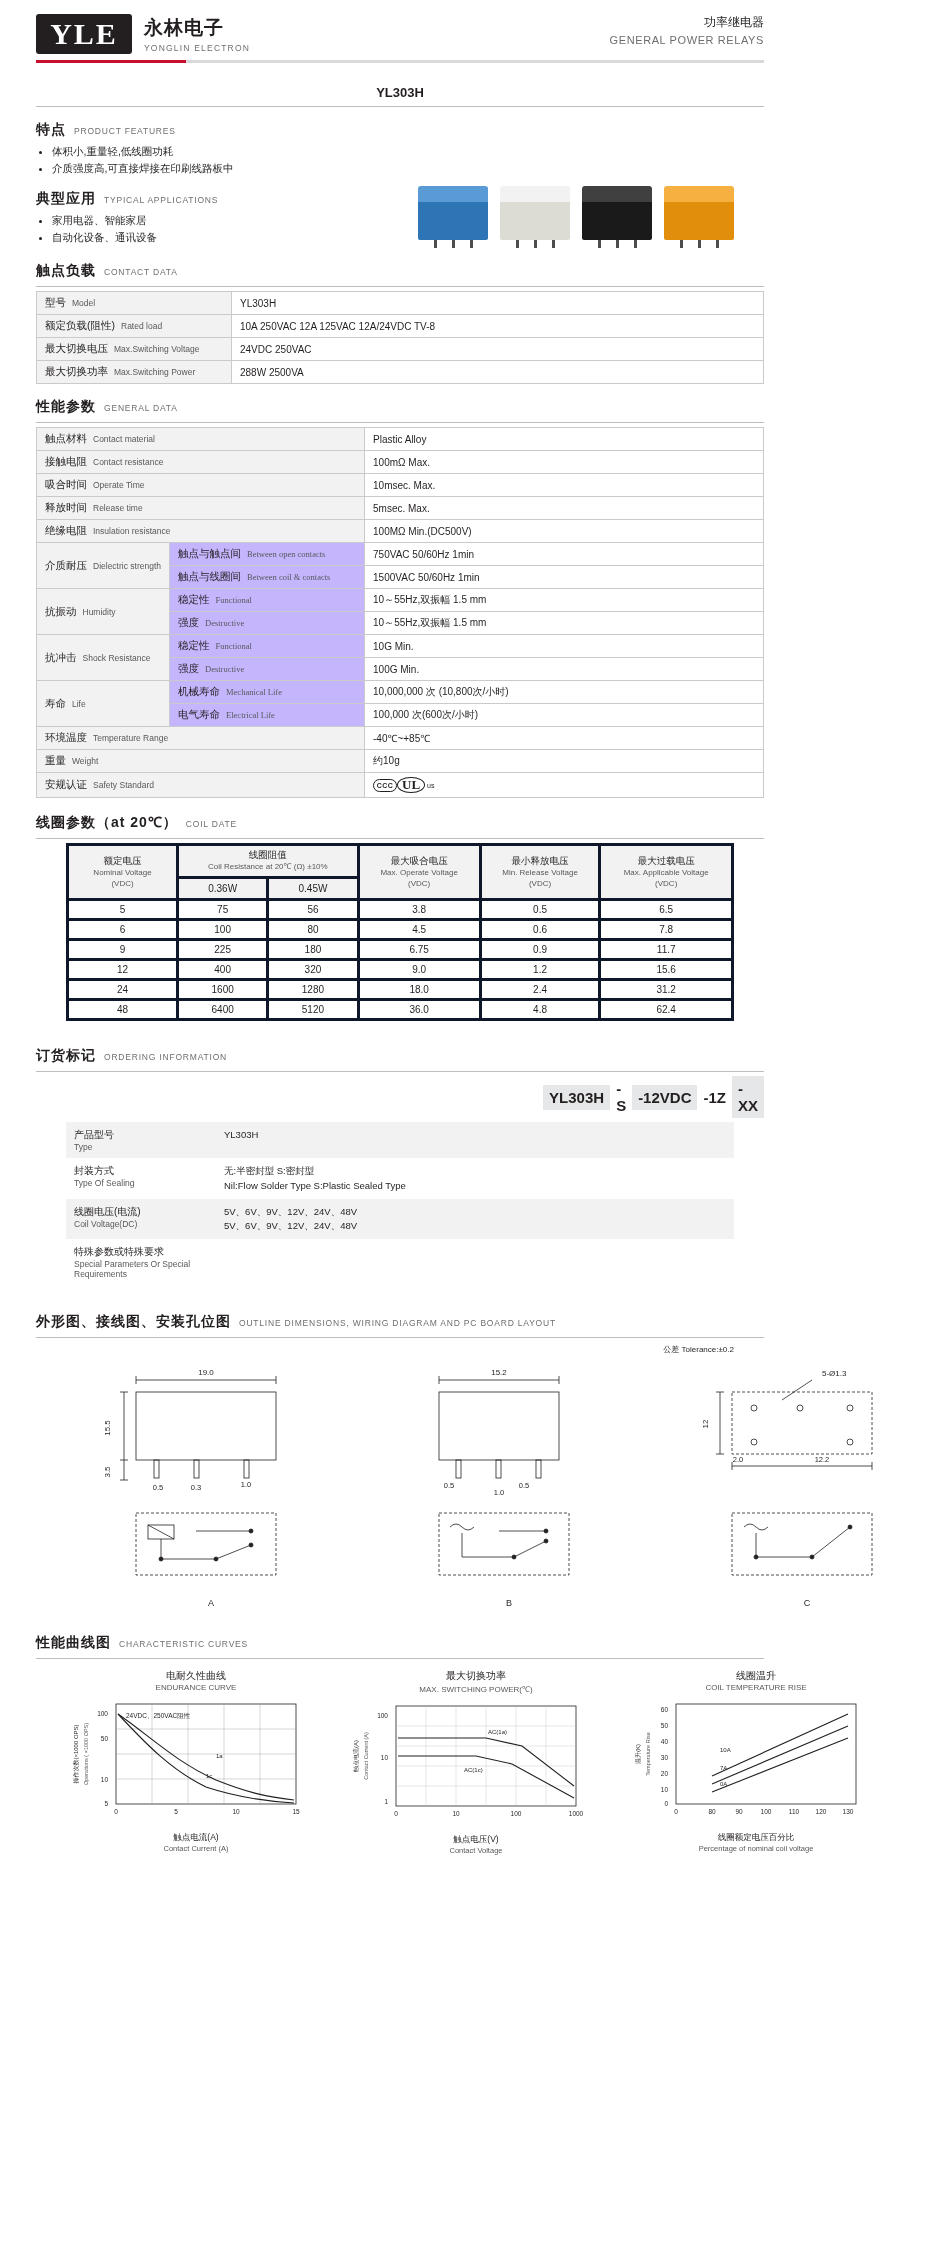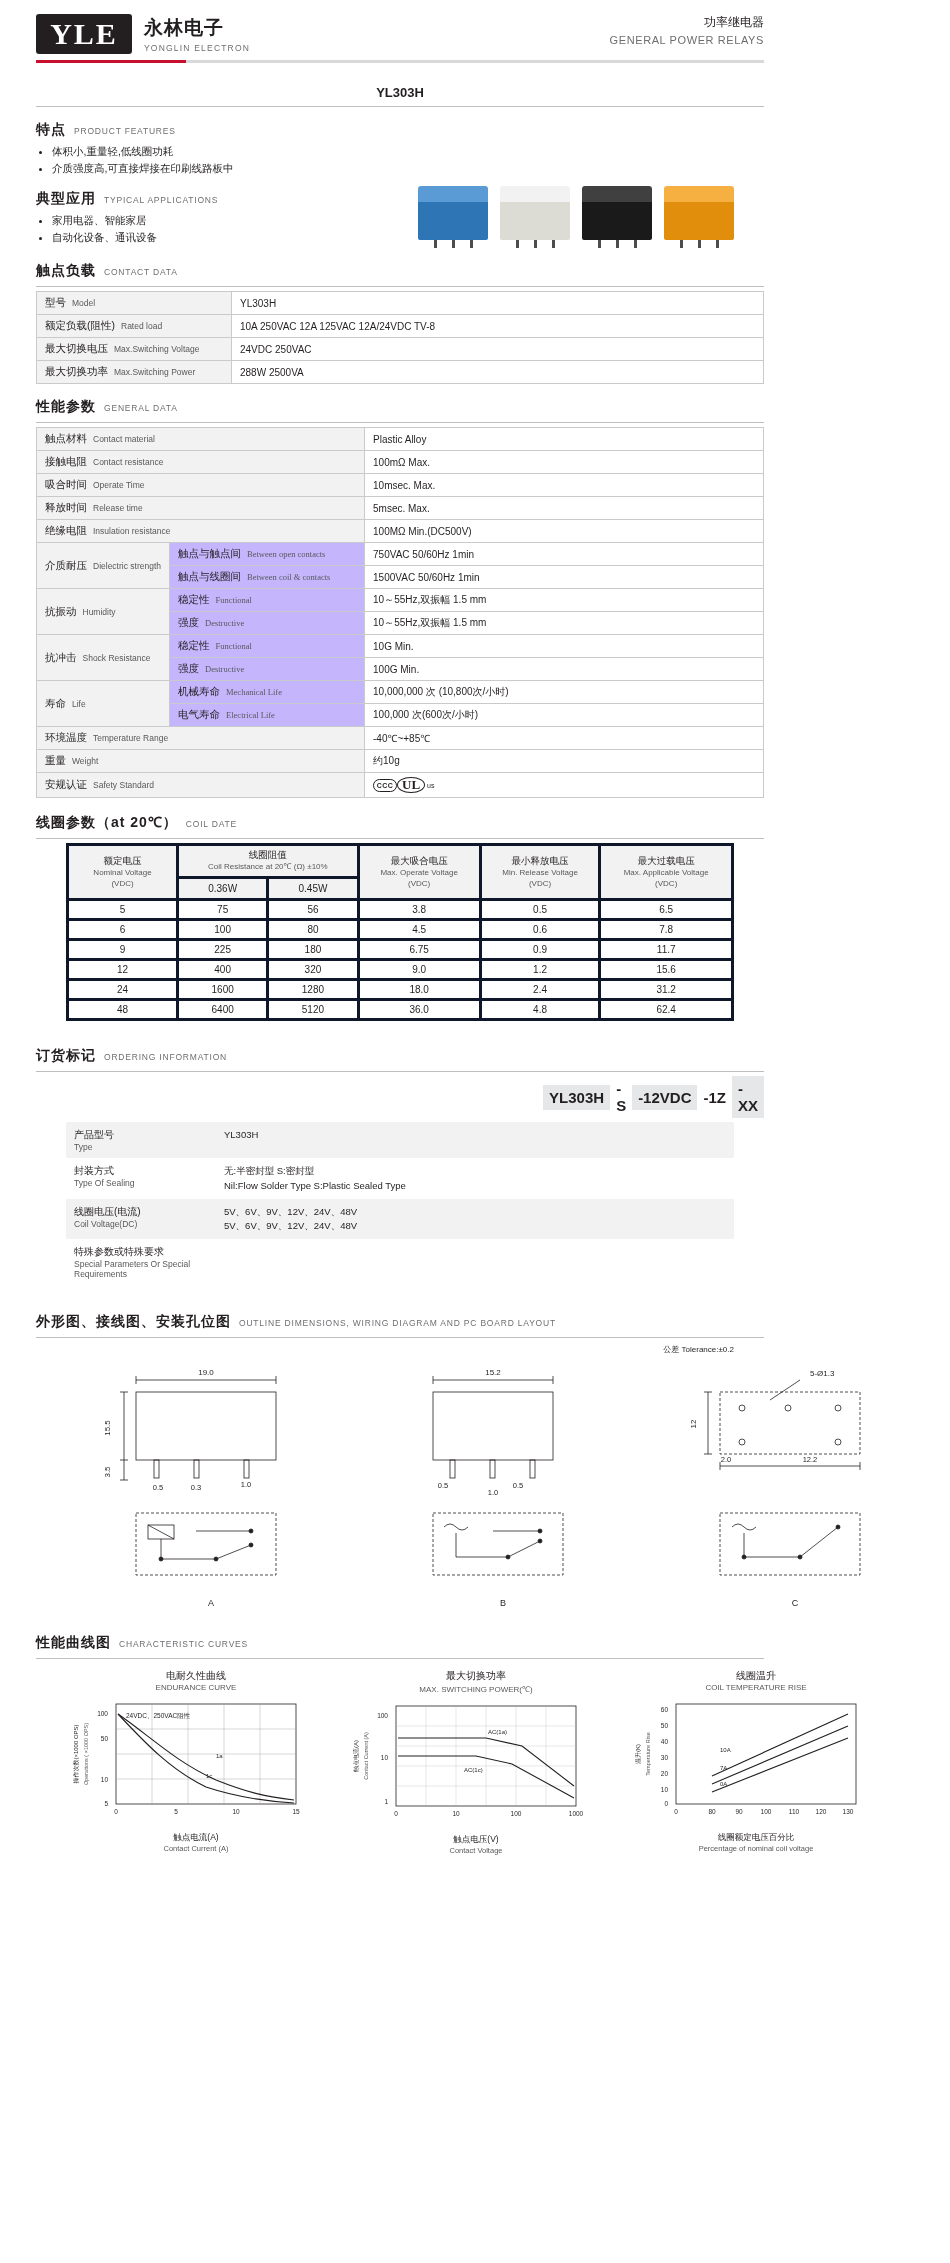--- a/index.html
+++ b/index.html
@@ -97,21 +97,21 @@
   .order-table { width:100%; border-collapse:collapse; font-size:9.5px; margin-top:4px; }
   .order-table td { padding: 6px 8px; vertical-align: top; }
   .order-table tr:nth-child(odd) { background:#f2f2f2; }
   .order-table td.k { width: 150px; }
   .order-table .cn { font-size:10px; display:block; }
   .order-table .en { font-size:8.5px; color:#58595b; display:block; }
   .order-table .v { font-size:9.5px; line-height:1.5; }
 
   
   .dim-note { text-align:right; font-size:8px; color:#231f20; line-height:1.5; margin-bottom:2px;}
-  .outline-grid { display:flex; gap: 2px; justify-content:space-between; margin-top:6px; }
+  .outline-grid { display:flex; gap: 8px; justify-content:space-between; margin-top:6px; }
   .outline-cell { width: 290px; }
   .cap { text-align:center; font-size:9px; margin-top:2px; }
 
   
   .curves { display:flex; justify-content:space-between; margin-top:10px; }
   .curve-cell { width: 280px; text-align:center; }
   .curve-title .cn { font-size: 10px; display:block; }
   .curve-title .en { font-size: 8px; color:#58595b; display:block; }
   .curve-x .cn { font-size:8.5px; display:block; }
   .curve-x .en { font-size:7.5px; color:#58595b; display:block; }

